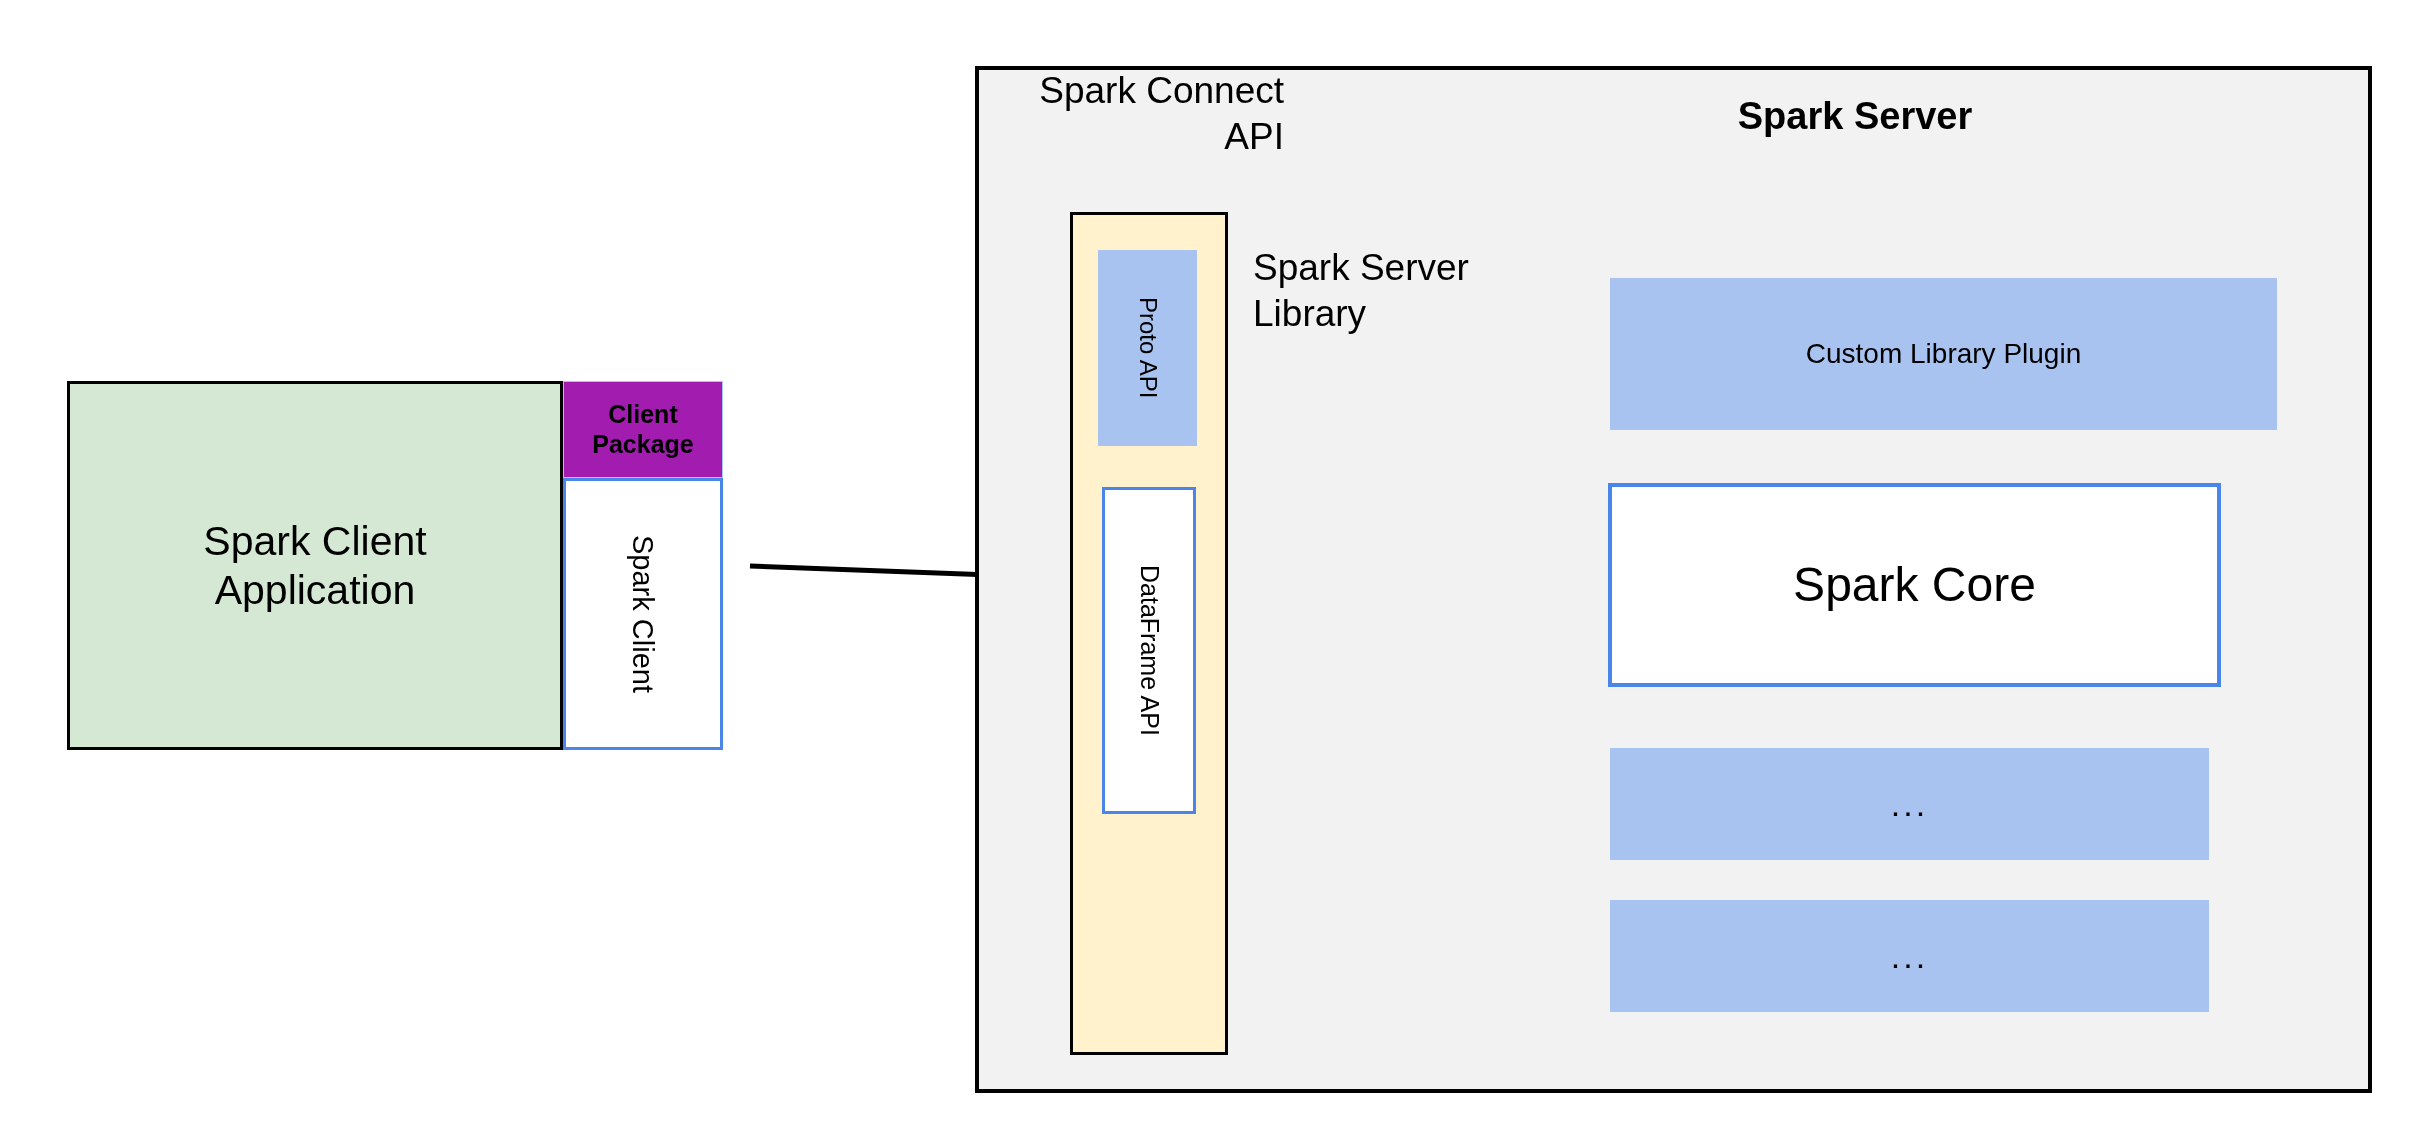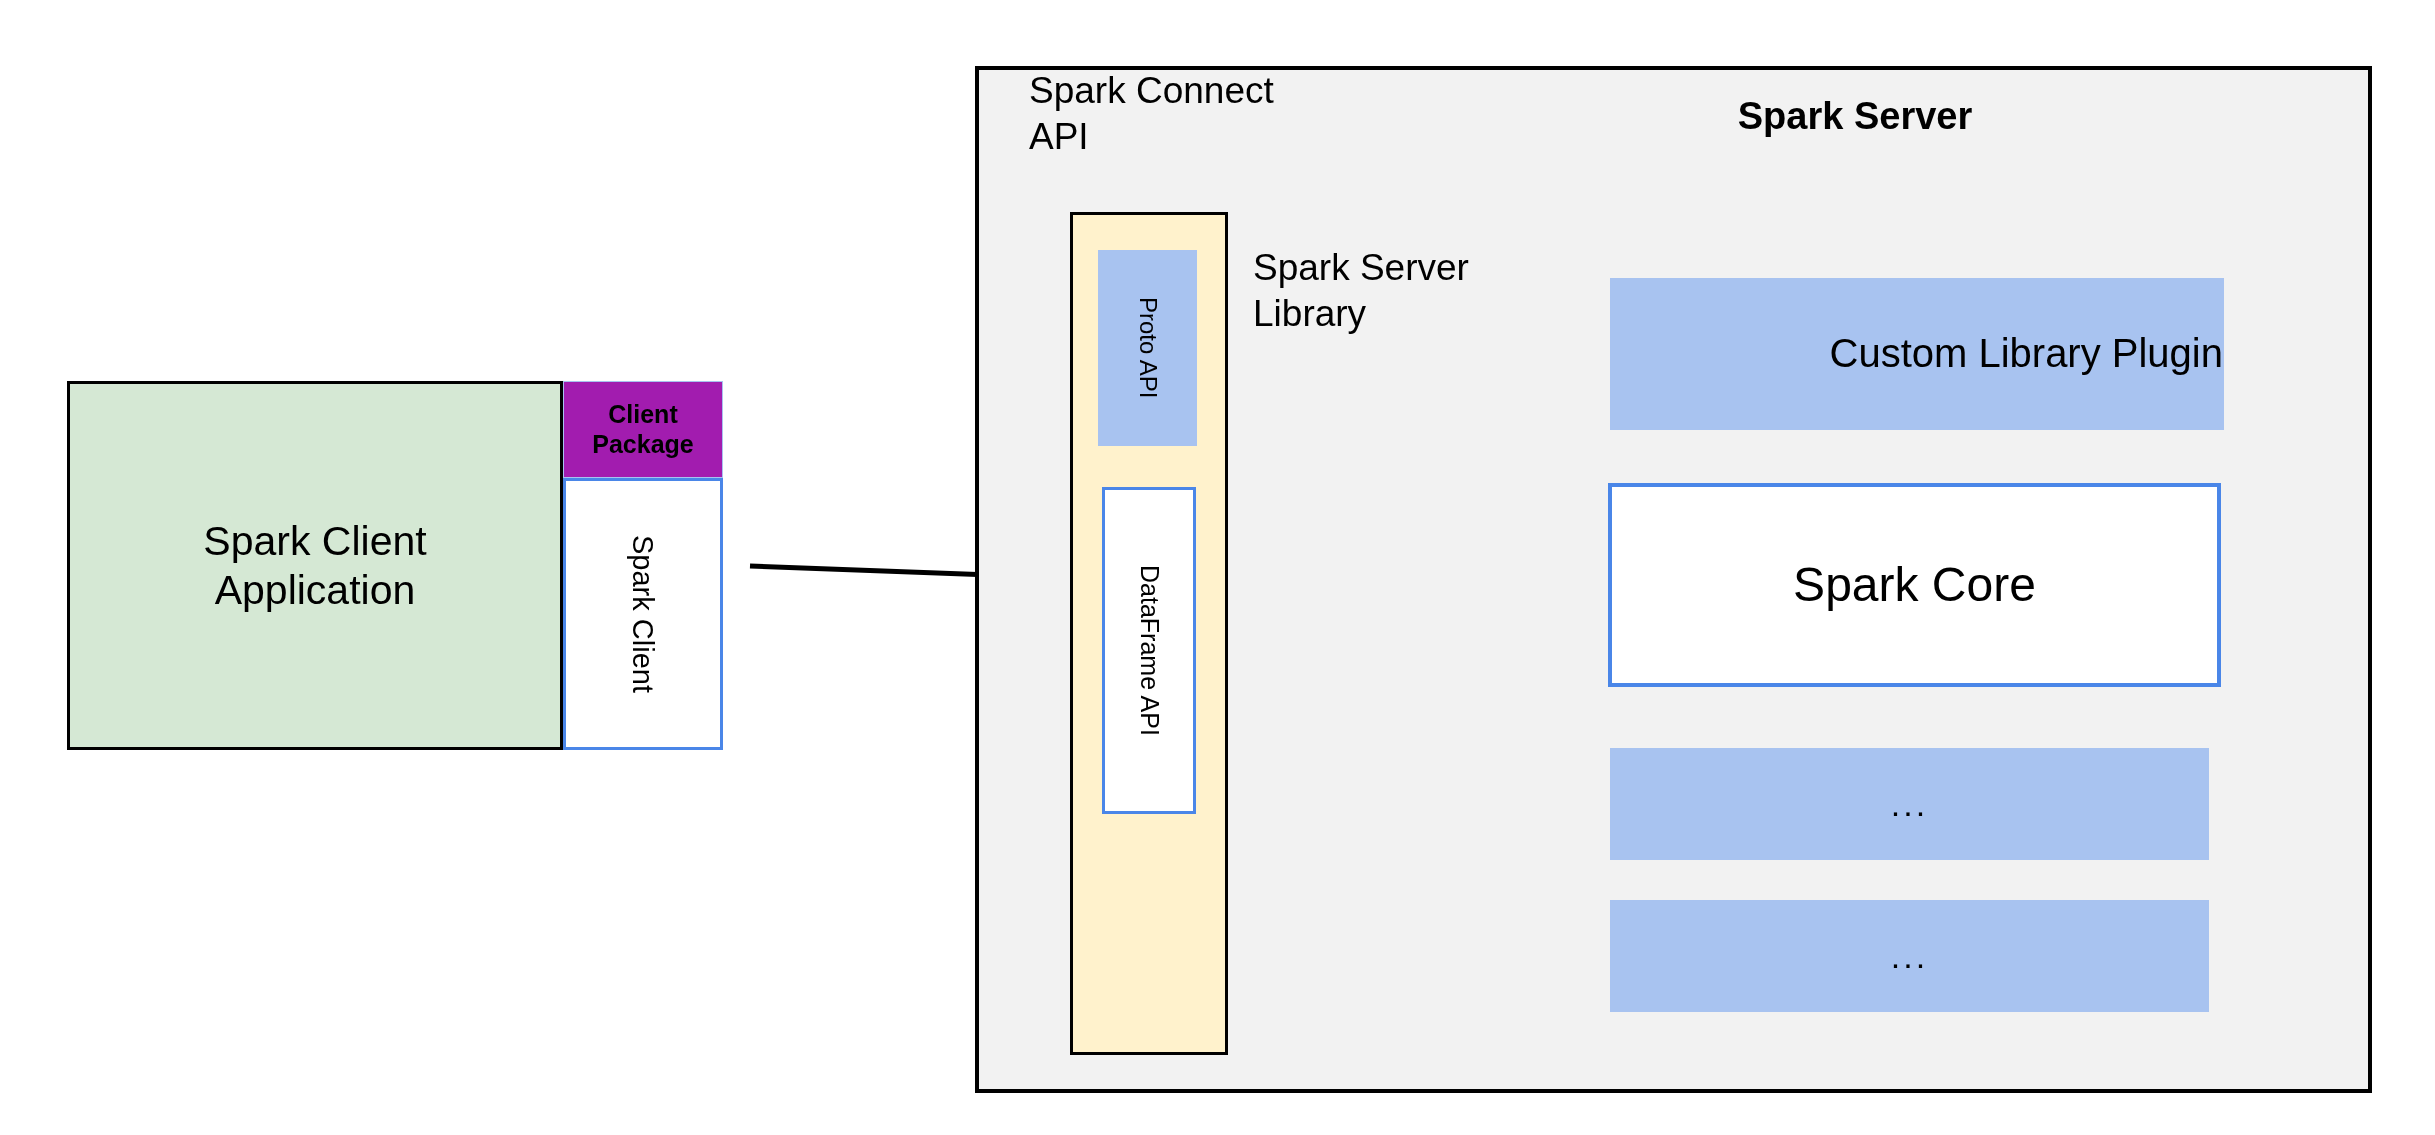--- a/index.html
+++ b/index.html
@@ -79,24 +79,24 @@
     position: absolute;
     left: 1725px; top: 95px;
     width: 260px;
     font-size: 38px;
     font-weight: bold;
     text-align: center;
   }
 
   #spark-connect-api-title {
     position: absolute;
-    left: 1029px; top: 68px;
+    left: 989px; top: 68px;
     width: 295px;
     font-size: 37px;
-    text-align: left;
+    text-align: right;
     line-height: 1.25;
   }
 
   #spark-server-library-title {
     position: absolute;
     left: 1253px; top: 245px;
     width: 300px;
     font-size: 37px;
     text-align: left;
     line-height: 1.25;
@@ -133,25 +133,24 @@
   }
   #dataframe-api-label {
     writing-mode: vertical-rl;
     text-orientation: mixed;
     white-space: nowrap;
   }
 
   
   #custom-library-plugin-box {
     left: 1610px; top: 278px;
-    width: 614px; height: 152px;
-    background: #a8c3f0;
-    border: 1px solid #a8c3f0;
-    font-size: 40px;
-    justify-content: flex-end;
+    width: 667px; height: 152px;
+    background: #a8c3f0;
+    border: 1px solid #a8c3f0;
+    font-size: 28px;
   }
 
   #spark-core-box {
     left: 1608px; top: 483px;
     width: 613px; height: 204px;
     background: #ffffff;
     border: 4px solid #4a86e8;
     font-size: 48px;
   }
 

